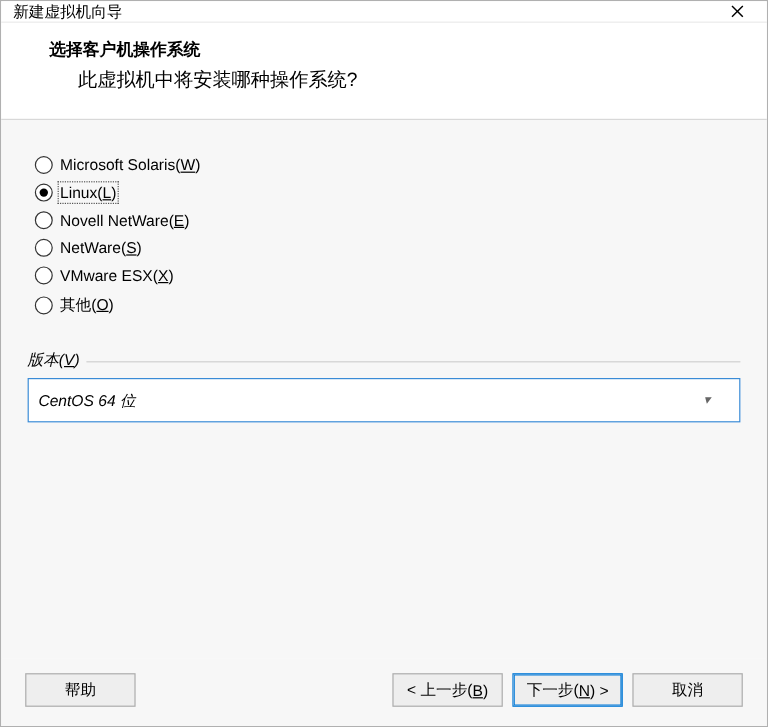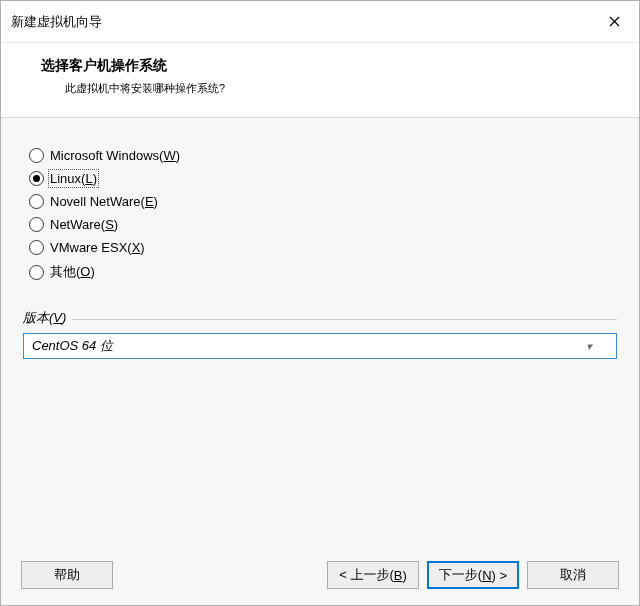--- a/index.html
+++ b/index.html
@@ -13,21 +13,21 @@
   .window {
     width: 640px;
     height: 606px;
     border: 1px solid #b0b0b0;
     background: #fff;
     display: flex;
     flex-direction: column;
     position: relative;
   }
   .titlebar {
-    height: 42px;
+    height: 18px;
     display: flex;
     align-items: center;
     padding: 0 5px 0 10px;
     background: #fff;
     border-bottom: 1px solid #e8e8e8;
   }
   .titlebar .title {
     flex: 1;
     font-size: 13px;
   }
@@ -49,21 +49,21 @@
     border-bottom: 1px solid #d8d8d8;
   }
   .header h1 {
     margin: 0 0 6px 0;
     font-size: 14px;
     font-weight: bold;
   }
   .header p {
     margin: 0;
     padding-left: 24px;
-    font-size: 11px;
+    font-size: 16px;
   }
   .content {
     flex: 1;
     background: #f7f7f7;
     padding: 18px 22px 10px 22px;
   }
   .group-label {
     font-size: 13px;
     margin-bottom: 2px;
     display: flex;
@@ -111,21 +111,21 @@
   .radio-item.focused .radio-label {
     outline: 1px dotted #555;
     outline-offset: 1px;
   }
   .version-box {
     margin-top: 6px;
     font-style: italic;
   }
   .select-wrap {
     margin-top: 6px;
-    height: 26px;
+    height: 37px;
     border: 1px solid #3a8bd6;
     background: #fff;
     display: flex;
     align-items: center;
     padding: 0 18px 0 8px;
     font-size: 13px;
     cursor: pointer;
     gap: 40px;
   }
   .select-wrap .value { flex: 1; }
@@ -183,21 +183,21 @@
     <p>此虚拟机中将安装哪种操作系统?</p>
   </div>
 
   <div class="content">
 
 
     <div class="radio-group" id="os-radio-group">
 
     <div class="radio-item">
           <span class="radio-circle"></span>
-          <span class="radio-label"><span>Microsoft Windows(</span><span class="ul">W</span><span>)</span></span>
+          <span class="radio-label"><span>Microsoft Solaris(</span><span class="ul">W</span><span>)</span></span>
         </div>
         <div class="radio-item focused">
           <span class="radio-circle selected"></span>
           <span class="radio-label"><span>Linux(</span><span class="ul">L</span><span>)</span></span>
         </div>
         <div class="radio-item">
           <span class="radio-circle"></span>
           <span class="radio-label"><span>Novell NetWare(</span><span class="ul">E</span><span>)</span></span>
         </div>
         <div class="radio-item">

